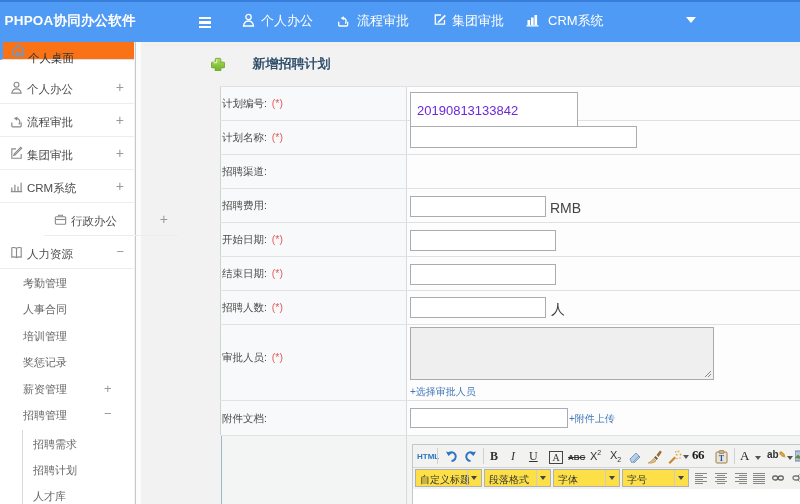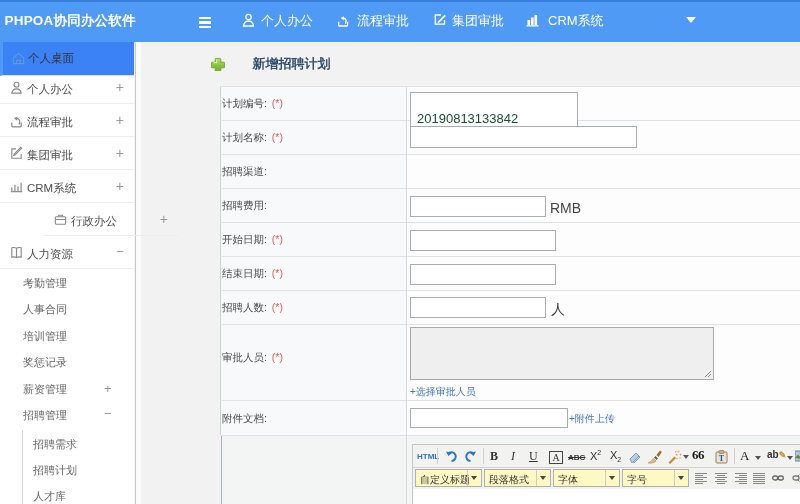--- a/index.html
+++ b/index.html
@@ -22,21 +22,21 @@
 
 #content{left:141px;top:42px;width:659px;height:462px;background:#f2f2f2;}
 .hline{height:1px;background:#dfe1e3;}
 .lbl{left:222px;font-size:10.5px;color:#4c4c4c;}
 .req{color:#e25d5d;margin-left:2px;}
 .inp{background:#fff;border:1px solid #a9adb2;}
 .ftext{font-size:14px;color:#444;}
 .link{font-size:10px;color:#4176b8;}
 .tsep{top:448px;width:1px;height:16px;background:#d0d0d0;}
 .tbi{top:449px;font-size:12px;color:#333;}
-.drop{top:469px;height:16px;background:#fef9c3;border:1px solid #b0b0b0;}
+.drop{top:469px;height:16px;background:#fde047;border:1px solid #b0b0b0;}
 .dtext{position:absolute;left:4px;top:3px;font-size:10px;color:#333;white-space:nowrap;}
 .dcar{position:absolute;right:0;top:0;width:13px;height:16px;border-left:1px solid #ccc;}
 .dcar:after{content:"";position:absolute;left:3px;top:6px;width:0;height:0;border-left:3.5px solid transparent;border-right:3.5px solid transparent;border-top:4px solid #444;}
 </style></head>
 <body>
 <div id="app">
   <div id="topbar" class="abs"></div>
   <div id="logo" class="abs">PHPOA协同办公软件</div>
   <div class="abs" id="burger" style="left:199px;top:16.5px;width:12px;height:12px;">
     <div style="height:2.5px;background:#fff;"></div>
@@ -68,21 +68,21 @@
   <div class="nav abs" style="left:548px;top:0">CRM系统</div>
   <div class="abs" style="left:686px;top:17px;width:0;height:0;border-left:5px solid transparent;border-right:5px solid transparent;border-top:6px solid #fff;"></div>
 
   <div id="sidebar" class="abs"></div>
   <div id="sbline1" class="abs"></div>
   <div id="sbgap" class="abs"></div>
   <div id="sbline2" class="abs"></div>
   <div id="content" class="abs"></div>
   <div class="abs" style="left:145px;top:44px;width:655px;height:2px;background:#f6eceb;"></div>
 
-  <div class="abs sbitem" style="top:42px;height:34px;background:#3b82f6;border-left:3px solid #4e9af4;border-bottom:1px solid #e0e0e0;">
+  <div class="abs sbitem" style="top:42px;height:18px;background:#f97316;border-left:3px solid #4e9af4;border-bottom:1px solid #e0e0e0;">
     <svg class="sbicon" style="left:8px" viewBox="0 0 16 16" fill="none" stroke="#5b9bd8" stroke-width="1.2">
         <path d="M2.5 7.5 8 2.5l5.5 5v6h-11z"></path>
         <path d="M6 13.5v-3.5h4v3.5"></path>
       </svg>
     <span class="sbtext abs" style="left:25px;top:8.5px;color:#333;">个人桌面</span>
   </div>
   <div class="abs sbitem" style="top:71px;">
     <svg class="sbicon" viewBox="0 0 16 16" fill="none" stroke="#8a8a8a" stroke-width="1.2">
         <circle cx="8" cy="5" r="2.6"></circle>
         <path d="M3 14c.5-3 2.5-4.5 5-4.5s4.5 1.5 5 4.5z"></path>
@@ -182,21 +182,21 @@
   <div class="abs lbl" style="top:97px;">计划编号: <span class="req">(*)</span></div>
   <div class="abs lbl" style="top:131px;">计划名称: <span class="req">(*)</span></div>
   <div class="abs lbl" style="top:165px;">招聘渠道:</div>
   <div class="abs lbl" style="top:199px;">招聘费用:</div>
   <div class="abs lbl" style="top:233px;">开始日期: <span class="req">(*)</span></div>
   <div class="abs lbl" style="top:267px;">结束日期: <span class="req">(*)</span></div>
   <div class="abs lbl" style="top:301px;">招聘人数: <span class="req">(*)</span></div>
   <div class="abs lbl" style="top:351px;">审批人员: <span class="req">(*)</span></div>
   <div class="abs lbl" style="top:412px;">附件文档:</div>
 
-  <div class="abs inp" style="left:410px;top:92px;width:154px;height:20px;font-size:13px;color:#14532d;padding:16px 6px;line-height:20px;">20190813133842</div>
+  <div class="abs inp" style="left:410px;top:92px;width:154px;height:20px;font-size:13px;color:#6d28d9;padding:8px 6px;line-height:20px;">20190813133842</div>
   <div class="abs inp" style="left:410px;top:126px;width:225px;height:20px;"></div>
   <div class="abs inp" style="left:410px;top:196px;width:134px;height:19px;"></div>
   <div class="abs ftext" style="left:550px;top:200px;">RMB</div>
   <div class="abs inp" style="left:410px;top:230px;width:144px;height:19px;"></div>
   <div class="abs inp" style="left:410px;top:264px;width:144px;height:19px;"></div>
   <div class="abs inp" style="left:410px;top:297px;width:134px;height:19px;"></div>
   <div class="abs ftext" style="left:551px;top:301px;">人</div>
   <div class="abs" style="left:410px;top:327px;width:302px;height:51px;background:#efefef;border:1px solid #aaa;">
     <svg style="position:absolute;right:1px;bottom:1px" width="8" height="8" viewBox="0 0 8 8">
         <path d="M7 1 1 7M7 4 4 7" stroke="#888" stroke-width="1"></path>

